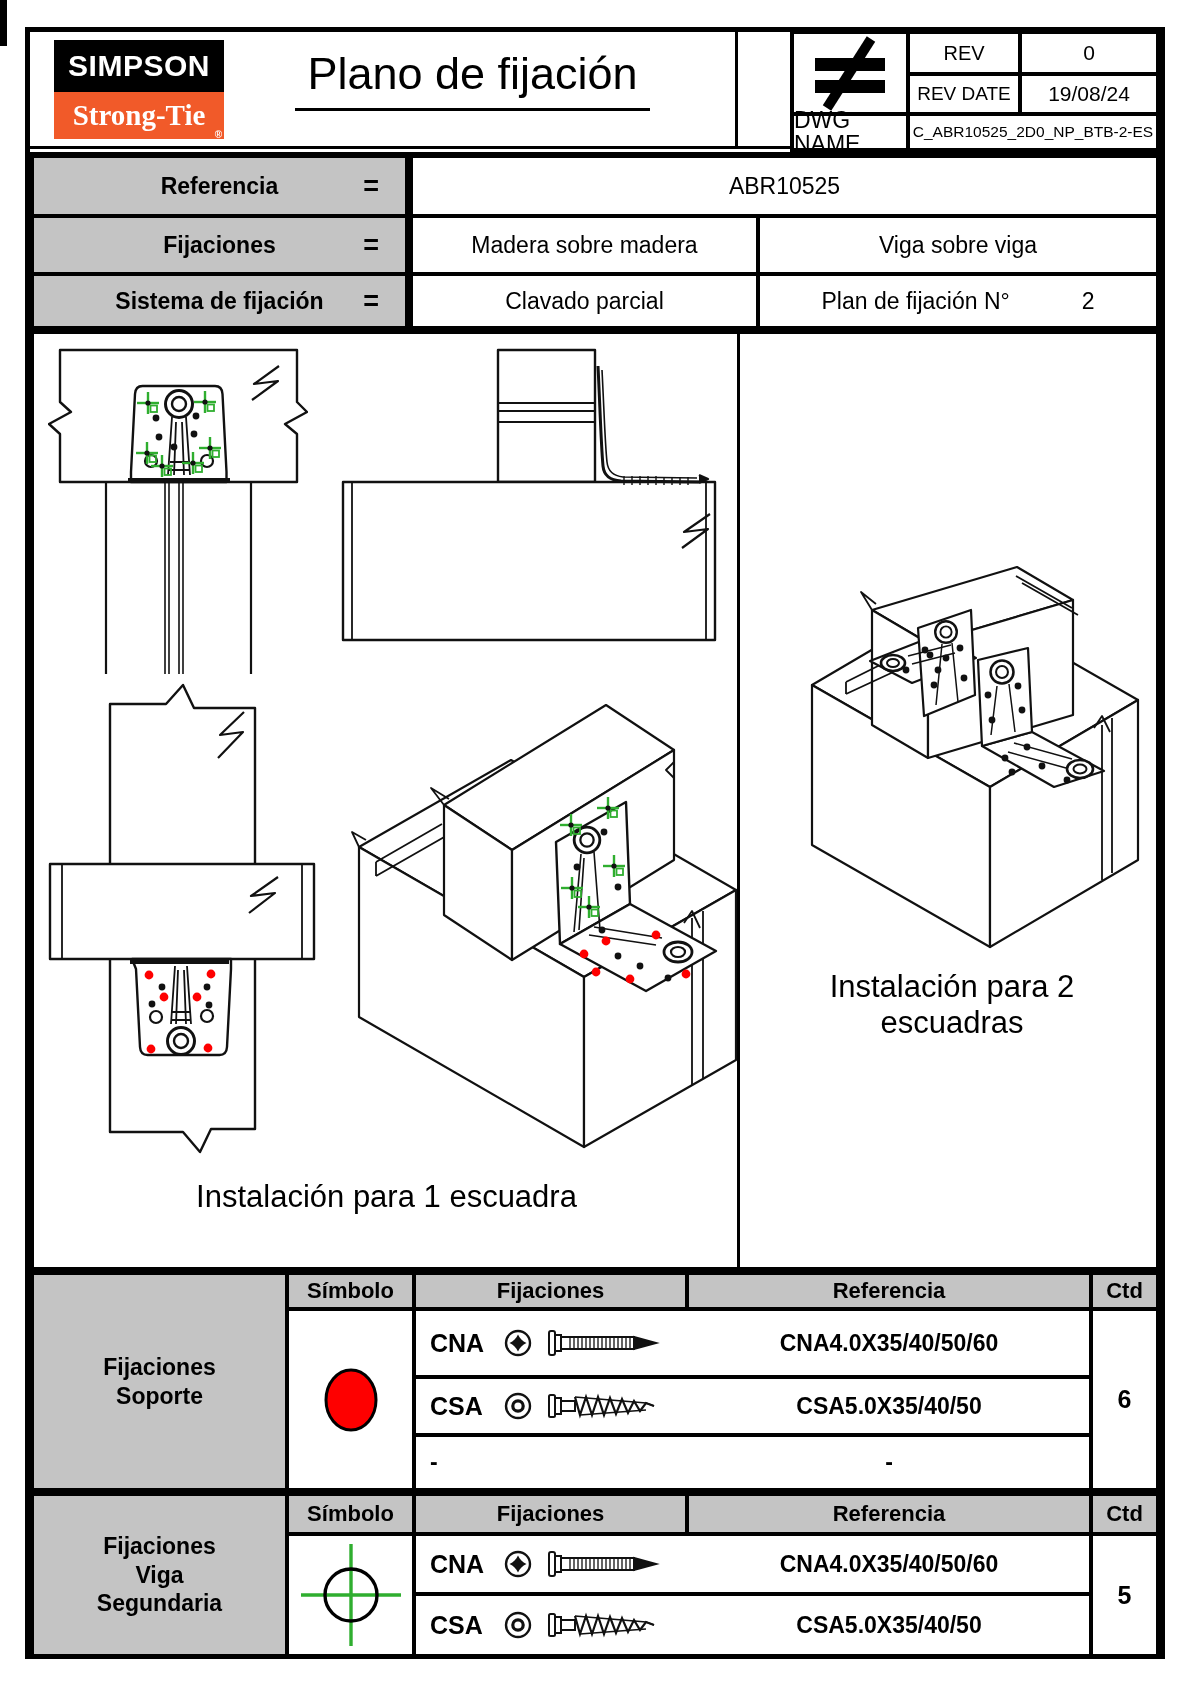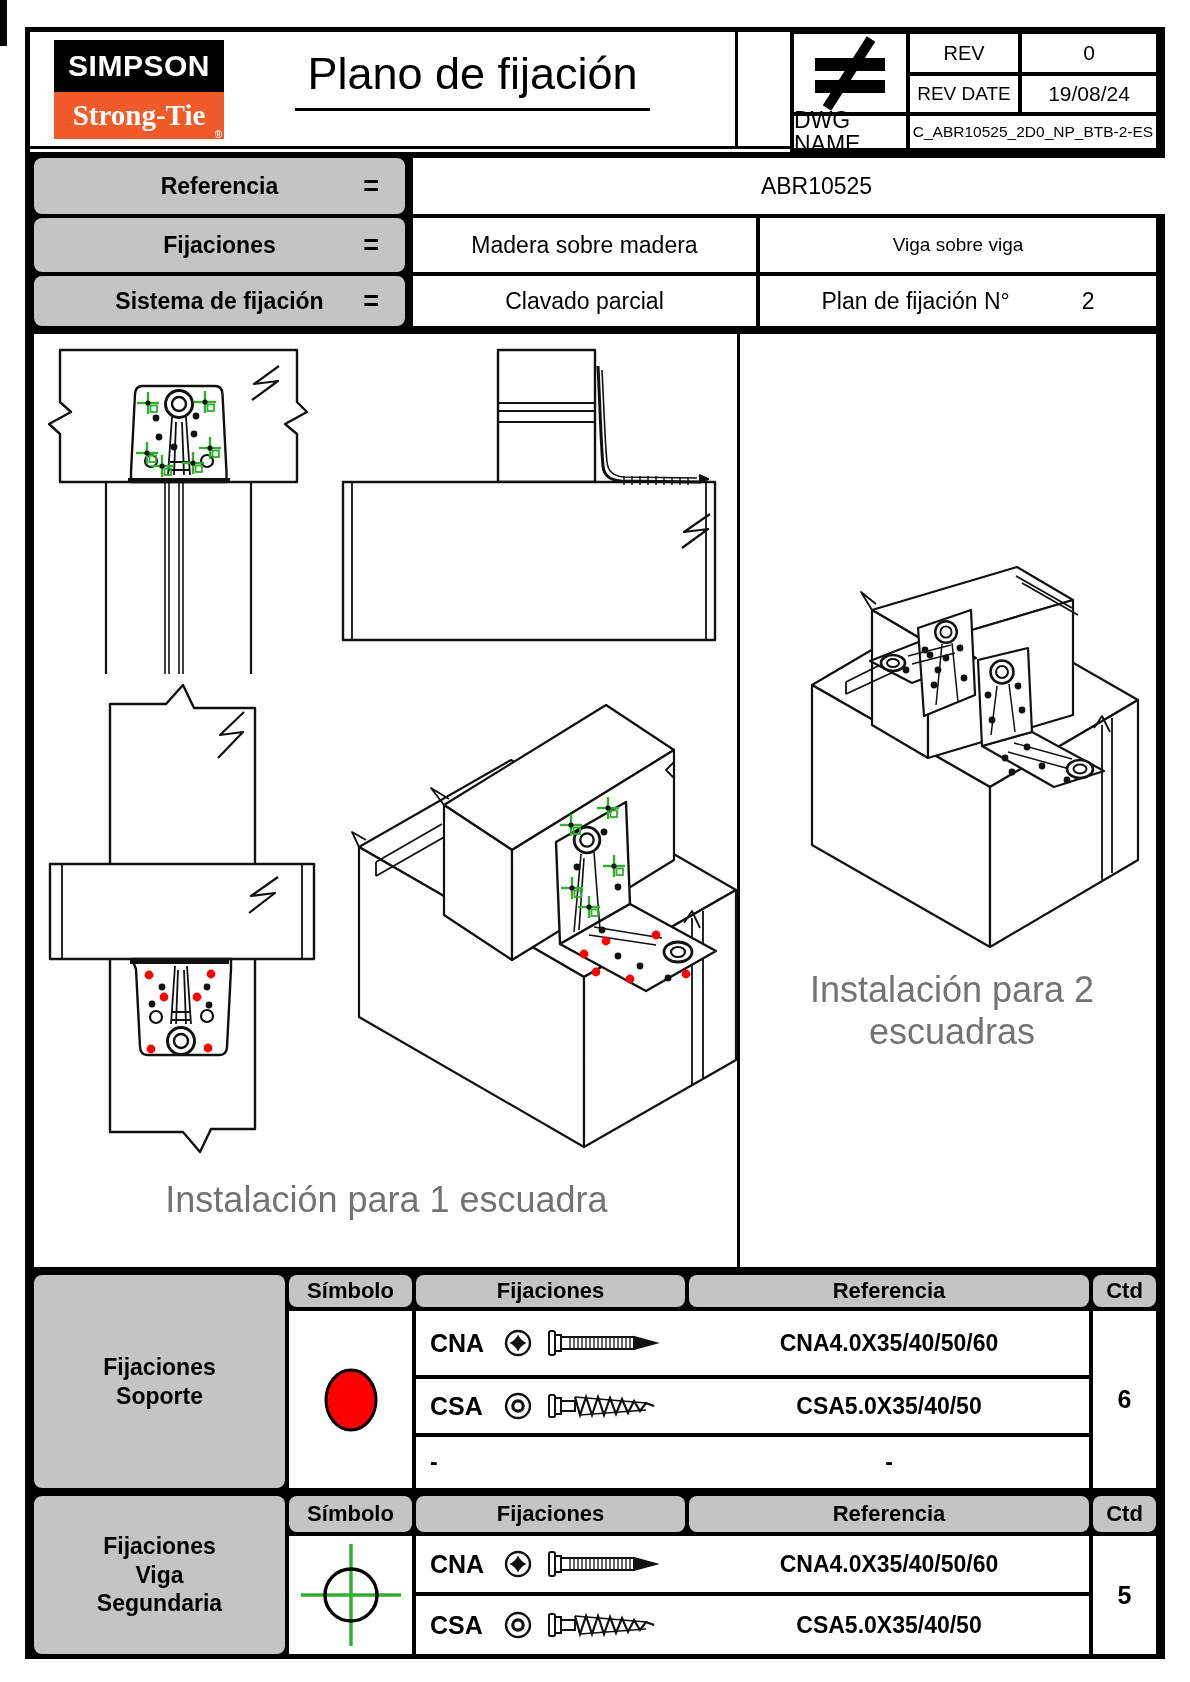--- a/index.html
+++ b/index.html
@@ -1,31 +1,31 @@
 <!DOCTYPE html>
 <html style="--brand-orange: #F15A29; --header-gray: #C4C4C4; --marker-red: #FE0000; --marker-green: #2FAE2F;"><head>
 <meta charset="utf-8">
 <style>
   html,body{margin:0;padding:0;background:#fff;}
   .page{position:relative;width:1190px;height:1682px;background:#fff;
         font-family:"Liberation Sans",sans-serif;color:#000;overflow:hidden;}
   .a{position:absolute;}
   .cell{position:absolute;background:#fff;display:flex;align-items:center;justify-content:center;line-height:1.05;}
-  .gray{background:var(--header-gray,#C4C4C4);border-radius:8px;}
+  .gray{background:var(--header-gray,#C4C4C4);}
   .blk{position:absolute;background:#000;}
   .bold{font-weight:bold;}
   .logo{position:absolute;left:38px;top:40px;width:170px;height:126px;padding-left:16px;}
   .logo-black{height:52px;background:#000;color:#fff;display:flex;align-items:center;justify-content:center;
               font-weight:bold;font-size:30px;letter-spacing:.5px;}
   .logo-orange{position:relative;height:47px;background:var(--brand-orange,#F15A29);color:#fff;display:flex;align-items:center;justify-content:center;
                font-family:"Liberation Serif",serif;font-weight:bold;font-size:29px;}
   .reg{position:absolute;right:2px;bottom:-1px;font-size:10px;font-family:"Liberation Sans",sans-serif;}
   .title-wrap{position:absolute;left:215px;top:48px;width:515px;text-align:center;font-size:45px;font-weight:400;}
   .title-text{display:inline-block;border-bottom:3px solid #000;padding:0 12px 8px;}
-  .caption{position:absolute;text-align:center;font-size:36px;color:#737373;}
+  .caption{position:absolute;text-align:center;font-size:31px;color:#000000;}
   .eqsign{position:absolute;right:26px;font-weight:900;font-size:27px;top:50%;transform:translateY(-50%);}
   .fx-row{display:flex;align-items:center;justify-content:flex-start;padding-left:14px;gap:15px;}
   .fx-code{font-weight:bold;font-size:25px;width:58px;text-align:left;}
   svg{display:block;}
   .dwg{position:absolute;}
 </style>
 </head>
 <body>
 
 <div class="page">
@@ -81,28 +81,28 @@
     <div class="cell" style="left:4px;top:86px;width:112px;height:32px;font-size:23px;">DWG NAME</div>
     <div class="cell" style="left:120px;top:86px;width:246px;height:32px;font-size:15.5px;">C_ABR10525_2D0_NP_BTB-2-ES</div>
   </div>
 
   <div class="blk" style="left:30px;top:152px;width:1130px;height:178px;">
 
     <div class="cell gray bold" style="left:4px;top:6px;width:371px;height:56px;font-size:23px;">
       <span>Referencia</span>
       <span class="eqsign">=</span>
     </div>
-    <div class="cell" style="left:383px;top:6px;width:743px;height:56px;font-size:23px;padding-left:32px;">ABR10525</div>
+    <div class="cell" style="left:383px;top:6px;width:743px;height:56px;font-size:23px;">ABR10525</div>
 
     <div class="cell gray bold" style="left:4px;top:66px;width:371px;height:54px;font-size:23px;">
       <span>Fijaciones</span>
       <span class="eqsign">=</span>
     </div>
     <div class="cell" style="left:383px;top:66px;width:343px;height:54px;font-size:23px;">Madera sobre madera</div>
-    <div class="cell" style="left:730px;top:66px;width:396px;height:54px;font-size:19px;">Viga sobre viga</div>
+    <div class="cell" style="left:730px;top:66px;width:396px;height:54px;font-size:23px;">Viga sobre viga</div>
 
     <div class="cell gray bold" style="left:4px;top:124px;width:371px;height:50px;font-size:23px;">
       <span>Sistema de fijación</span>
       <span class="eqsign">=</span>
     </div>
     <div class="cell" style="left:383px;top:124px;width:343px;height:50px;font-size:23px;">Clavado parcial</div>
     <div class="cell" style="left:730px;top:124px;width:396px;height:50px;font-size:23px;gap:72px;">
       <span>Plan de fijación N°</span>
       <span>2</span>
     </div>

